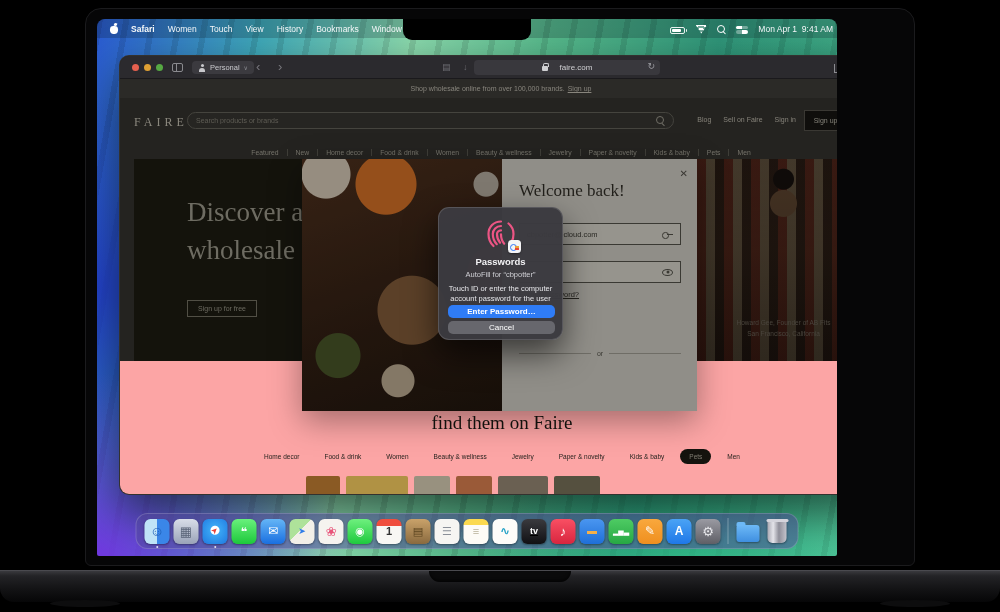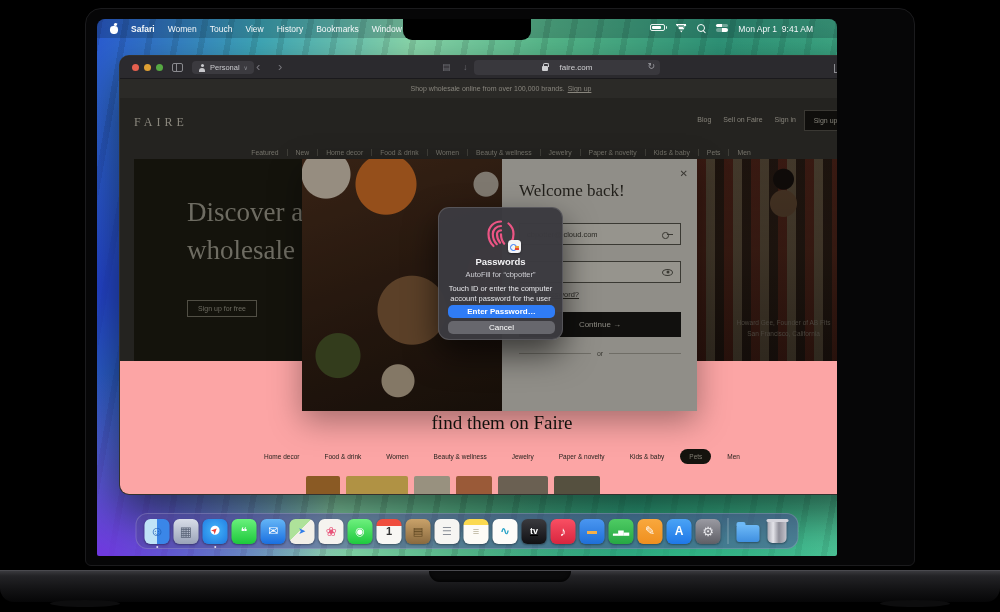--- a/index.html
+++ b/index.html
@@ -21,21 +21,21 @@
   .base{position:absolute;left:0;top:570px;width:1000px;height:32px;border-radius:0 0 14px 14px;
     background:linear-gradient(180deg,#39393d 0%,#232326 16%,#141416 55%,#060607 100%);border-top:1px solid #4a4a4f}
   .base-notch{position:absolute;left:50%;top:0;transform:translateX(-50%);width:142px;height:11px;background:#0a0a0b;border-radius:0 0 12px 12px;box-shadow:inset 0 -2px 3px rgba(0,0,0,.6)}
   .foot{position:absolute;top:600px;width:70px;height:7px;border-radius:50%;background:#0d0d0e}
 
   
   .menubar{position:absolute;left:0;top:0;width:100%;height:19px;display:flex;align-items:center;background:rgba(8,22,30,.22);color:#f4f7f9;font-size:8.5px;z-index:5}
   .menubar .mleft{display:flex;align-items:center;gap:13px;padding-left:13px}
   .menu-item{cursor:default}
   .menu-item.app{font-weight:bold}
-  .mright{margin-left:auto;display:flex;align-items:flex-start;gap:10px;padding-right:24px}
+  .mright{margin-left:auto;display:flex;align-items:flex-end;gap:10px;padding-right:4px}
   .apple-logo{width:8px;height:10px;position:relative;display:inline-block}
   .apple-logo::before{content:"";position:absolute;left:0;top:2px;width:8px;height:8px;background:#fff;border-radius:42% 42% 46% 46%}
   .apple-logo::after{content:"";position:absolute;left:4px;top:-1px;width:3px;height:3px;background:#fff;border-radius:60% 0 60% 0;transform:rotate(18deg)}
   .batt{position:relative;width:15px;height:7px;border:1px solid rgba(255,255,255,.9);border-radius:2px}
   .batt::after{content:"";position:absolute;right:-3px;top:1.5px;width:1.5px;height:3px;background:rgba(255,255,255,.9);border-radius:0 1px 1px 0}
   .batt::before{content:"";position:absolute;left:1px;top:1px;bottom:1px;width:9px;background:#fff;border-radius:1px}
   .wifiic{width:12px;height:9px;clip-path:polygon(50% 100%,0 0,100% 0);background:radial-gradient(circle at 50% 100%, #fff 0 2px, rgba(255,255,255,.35) 2px 4px, #fff 4px 6px, rgba(255,255,255,.35) 6px 8px, #fff 8px 10px, transparent 10px)}
   .searchic{position:relative;width:9px;height:9px}
   .searchic::before{content:"";position:absolute;left:0;top:0;width:6px;height:6px;border:1.3px solid currentColor;border-radius:50%}
   .searchic::after{content:"";position:absolute;right:0;bottom:0;width:4px;height:1.3px;background:currentColor;transform:rotate(45deg);border-radius:1px}
@@ -215,20 +215,24 @@
         </div>
 
         <div class="content">
           <div class="site-banner">
             <span>Shop wholesale online from over 100,000 brands.</span>
             <span class="link">Sign up</span>
           </div>
 
           <div class="site-header">
             <span class="faire-logo">FAIRE</span>
+            <span class="site-search">
+              <input placeholder="Search products or brands" style="">
+              <span class="magn"></span>
+            </span>
             <span class="header-links">
               <span>Blog</span>
               <span>Sell on Faire</span>
               <span>Sign in</span>
             </span>
             <span class="signup-btn">Sign up to shop</span>
           </div>
 
           <div class="site-nav">
 
@@ -289,21 +293,20 @@
               <div class="modal-title">Welcome back!</div>
               <div class="m-input m-email">
                 <input value="cbpotter@icloud.com" style="">
                 <span class="keyic"></span>
               </div>
               <div class="m-input m-pass">
                 <input type="password" style="">
                 <span class="eyeic"></span>
               </div>
               <span class="forgot">Forgot password?</span>
-              <div class="continue-btn">Continue →</div>
               <div class="or-row">
                   <span>or</span>
                 </div>
             </div>
           </div>
         </div>
       </div>
 
       <div class="tid">
         <div class="tid-fp">

